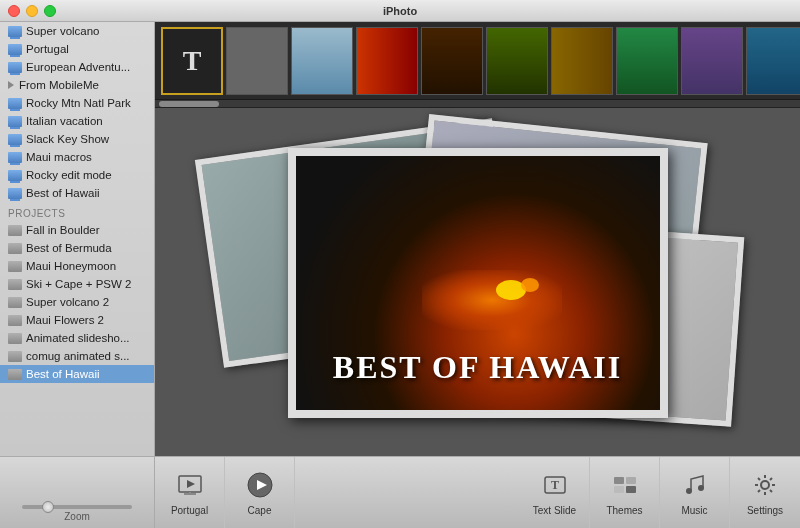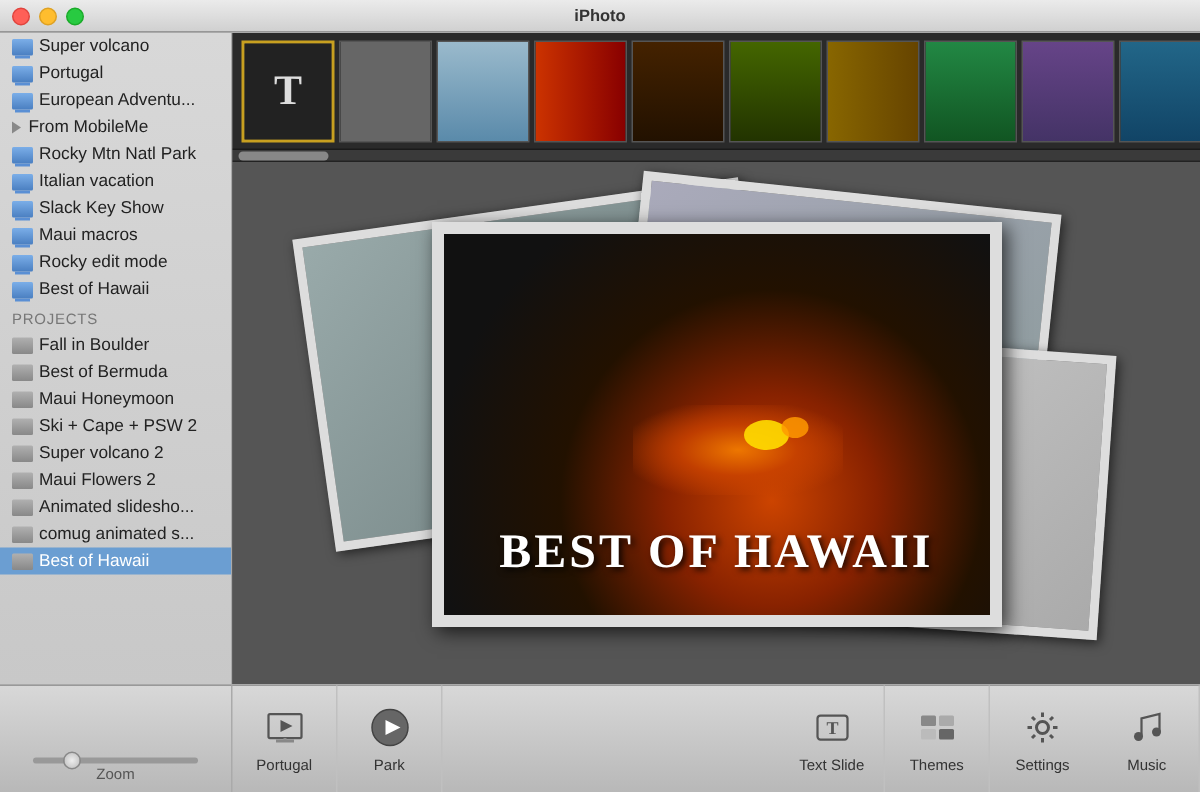--- a/index.html
+++ b/index.html
@@ -538,21 +538,21 @@
       <span class="toolbar-btn-label">Portugal</span>
     </div>
 
     <div class="toolbar-btn">
       <div class="toolbar-btn-icon">
         <svg width="28" height="28" viewBox="0 0 28 28">
           <circle cx="14" cy="14" r="12" fill="#666" stroke="#444" stroke-width="1"></circle>
           <polygon points="11,9 21,14 11,19" fill="#fff"></polygon>
         </svg>
       </div>
-      <span class="toolbar-btn-label">Park</span>
+      <span class="toolbar-btn-label">Cape</span>
     </div>
 
 
     <div style="flex:1;"></div>
 
     <div class="toolbar-btn">
       <div class="toolbar-btn-icon">
         <svg width="28" height="28" viewBox="0 0 28 28">
           <rect x="4" y="6" width="20" height="16" rx="2" fill="none" stroke="#555" stroke-width="1.5"></rect>
           <text x="14" y="18" text-anchor="middle" font-size="12" font-family="serif" fill="#555" font-weight="bold">T</text>
@@ -564,20 +564,31 @@
     <div class="toolbar-btn">
       <div class="toolbar-btn-icon">
         <svg width="28" height="28" viewBox="0 0 28 28">
           <rect x="3" y="6" width="10" height="7" rx="1" fill="#888"></rect>
           <rect x="15" y="6" width="10" height="7" rx="1" fill="#aaa"></rect>
           <rect x="3" y="15" width="10" height="7" rx="1" fill="#bbb"></rect>
           <rect x="15" y="15" width="10" height="7" rx="1" fill="#666"></rect>
         </svg>
       </div>
       <span class="toolbar-btn-label">Themes</span>
+    </div>
+
+    <div class="toolbar-btn">
+      <div class="toolbar-btn-icon">
+        <svg width="28" height="28" viewBox="0 0 28 28">
+          <path d="M10 20 L10 8 L22 5 L22 17" fill="none" stroke="#555" stroke-width="1.5"></path>
+          <circle cx="8" cy="20" r="3" fill="#555"></circle>
+          <circle cx="20" cy="17" r="3" fill="#555"></circle>
+        </svg>
+      </div>
+      <span class="toolbar-btn-label">Music</span>
     </div>
 
     <div class="toolbar-btn" style="border-right:none;">
       <div class="toolbar-btn-icon">
         <svg width="28" height="28" viewBox="0 0 28 28">
           <circle cx="14" cy="14" r="4" fill="none" stroke="#555" stroke-width="2"></circle>
           <g stroke="#555" stroke-width="2">
             <line x1="14" y1="4" x2="14" y2="7"></line>
             <line x1="14" y1="21" x2="14" y2="24"></line>
             <line x1="4" y1="14" x2="7" y2="14"></line>
@@ -585,25 +596,14 @@
             <line x1="7" y1="7" x2="9" y2="9"></line>
             <line x1="19" y1="19" x2="21" y2="21"></line>
             <line x1="21" y1="7" x2="19" y2="9"></line>
             <line x1="7" y1="21" x2="9" y2="19"></line>
           </g>
         </svg>
       </div>
       <span class="toolbar-btn-label">Settings</span>
     </div>
 
-    <div class="toolbar-btn">
-      <div class="toolbar-btn-icon">
-        <svg width="28" height="28" viewBox="0 0 28 28">
-          <path d="M10 20 L10 8 L22 5 L22 17" fill="none" stroke="#555" stroke-width="1.5"></path>
-          <circle cx="8" cy="20" r="3" fill="#555"></circle>
-          <circle cx="20" cy="17" r="3" fill="#555"></circle>
-        </svg>
-      </div>
-      <span class="toolbar-btn-label">Music</span>
-    </div>
-
   </div>
 </div>
 
 </body></html>

